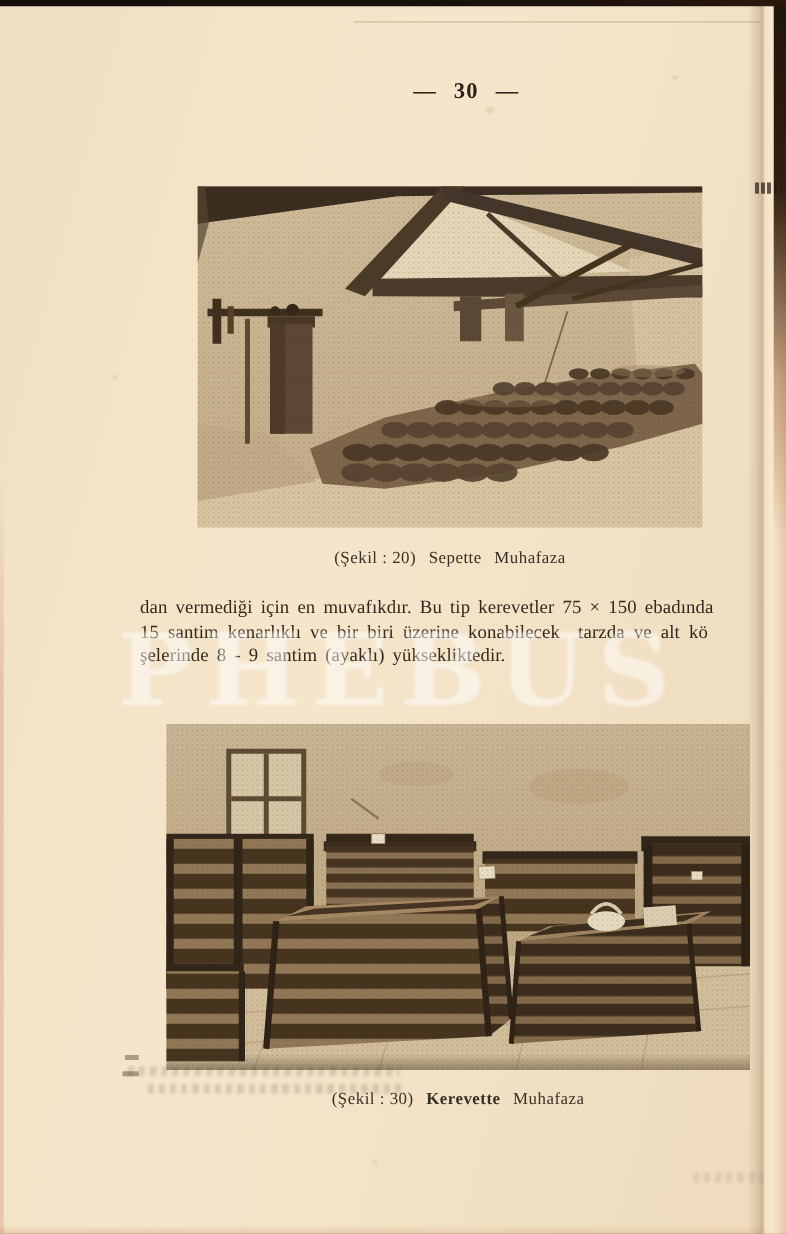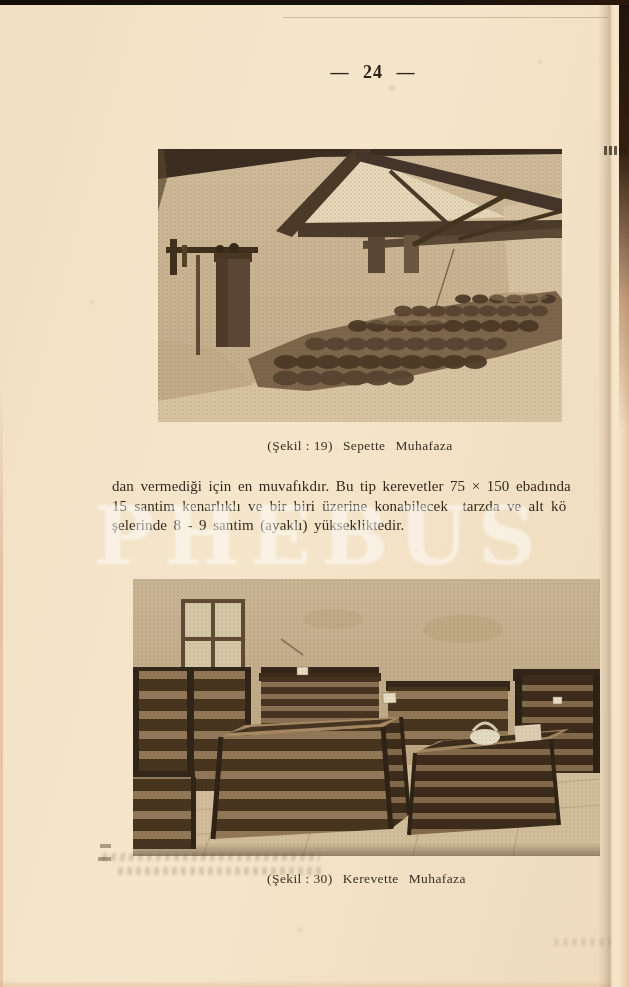--- a/index.html
+++ b/index.html
@@ -40,21 +40,21 @@
 
   .photo{position:absolute;z-index:2;}
   .photo svg{display:block;width:100%;height:100%;}
   .photo1{left:158px;top:149px;width:404px;height:273px;}
   .photo2{left:133px;top:579px;width:467px;height:277px;}
 
   .caption{position:absolute;font-size:13.5px;color:#383026;letter-spacing:.4px;text-align:center;z-index:2;}
   .caption1{top:438px;left:158px;width:404px;}
   .caption2{top:871px;left:133px;width:467px;}
   .caption span{margin:0 5px;}
-  .cap-bold{font-weight:normal;}
+  .cap-bold{font-weight:bold;}
 
   .paragraph{position:absolute;top:477px;left:112px;width:560px;font-size:15px;line-height:19.6px;color:#31291f;z-index:2;}
   .pline{white-space:pre;word-spacing:2.6px;letter-spacing:.1px;}
   .pline2{word-spacing:3.4px;}
 
   .watermark{
     position:absolute;top:494px;left:94px;z-index:3;
     font-family:"DejaVu Serif","Liberation Serif",serif;
     font-size:80px;line-height:84px;font-weight:bold;letter-spacing:10px;
     color:#ffffff;opacity:.5;filter:blur(1.2px);pointer-events:none;
@@ -70,21 +70,21 @@
   .mark2{left:98px;top:857px;width:13px;height:4px;}
 </style>
 </head>
 <body>
 
 <div class="scan">
 
   <div class="top-edge"></div>
   <div class="hairline"></div>
 
-  <div class="page-number">— 24 —</div>
+  <div class="page-number">— 30 —</div>
 
   <div class="photo photo1">
     <svg viewBox="0 0 404 273" xmlns="http://www.w3.org/2000/svg">
       <defs>
         <pattern id="p1d" width="4" height="4" patternUnits="userSpaceOnUse">
           <circle cx="1" cy="1" r="0.7" fill="#403020" opacity="0.26"></circle>
           <circle cx="3" cy="3" r="0.5" fill="#403020" opacity="0.18"></circle>
         </pattern>
         <linearGradient id="p1wall" x1="0" y1="0" x2="0" y2="1">
           <stop offset="0" stop-color="#d0bb9a"></stop>
@@ -175,21 +175,21 @@
           <ellipse cx="220" cy="229" rx="13" ry="7.5"></ellipse>
           <ellipse cx="243" cy="229" rx="13" ry="7.5"></ellipse>
       </g>
       <ellipse cx="360" cy="148" rx="30" ry="5" fill="#a08763" opacity=".4"></ellipse>
       <ellipse cx="250" cy="172" rx="40" ry="5" fill="#a08763" opacity=".3"></ellipse>
       <rect width="404" height="273" fill="url(#p1d)"></rect>
     </svg>
   </div>
 
   <div class="caption caption1">
-    <span>(Şekil : 19)</span><span>Sepette</span><span>Muhafaza</span>
+    <span>(Şekil : 20)</span><span>Sepette</span><span>Muhafaza</span>
   </div>
 
   <div class="paragraph">
     <div class="pline">dan vermediği için en muvafıkdır. Bu tip kerevetler 75 × 150 ebadında</div>
     <div class="pline pline2">15 santim kenarlıklı ve bir biri üzerine konabilecek  tarzda ve alt kö</div>
     <div class="pline">şelerinde 8 - 9 santim (ayaklı) yüksekliktedir.</div>
   </div>
 
   <div class="watermark">PHEBUS</div>
 

